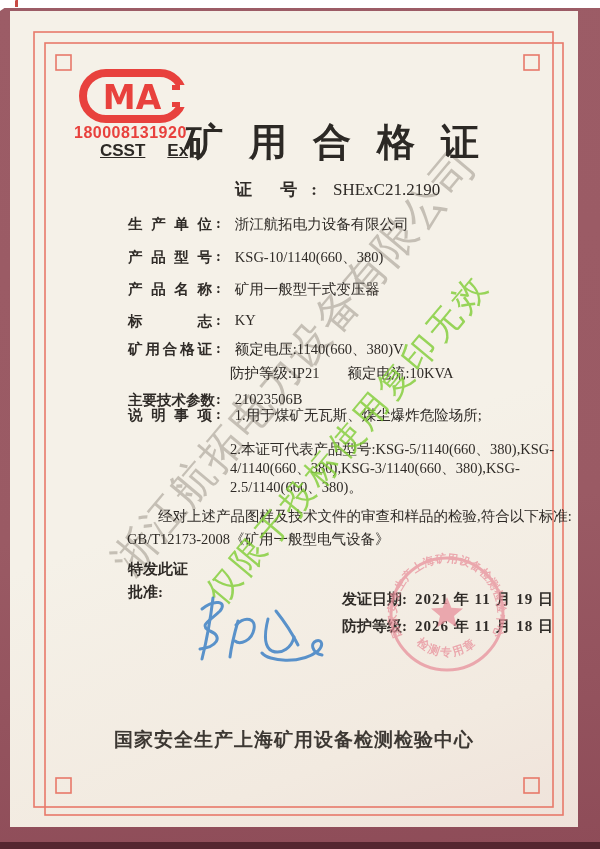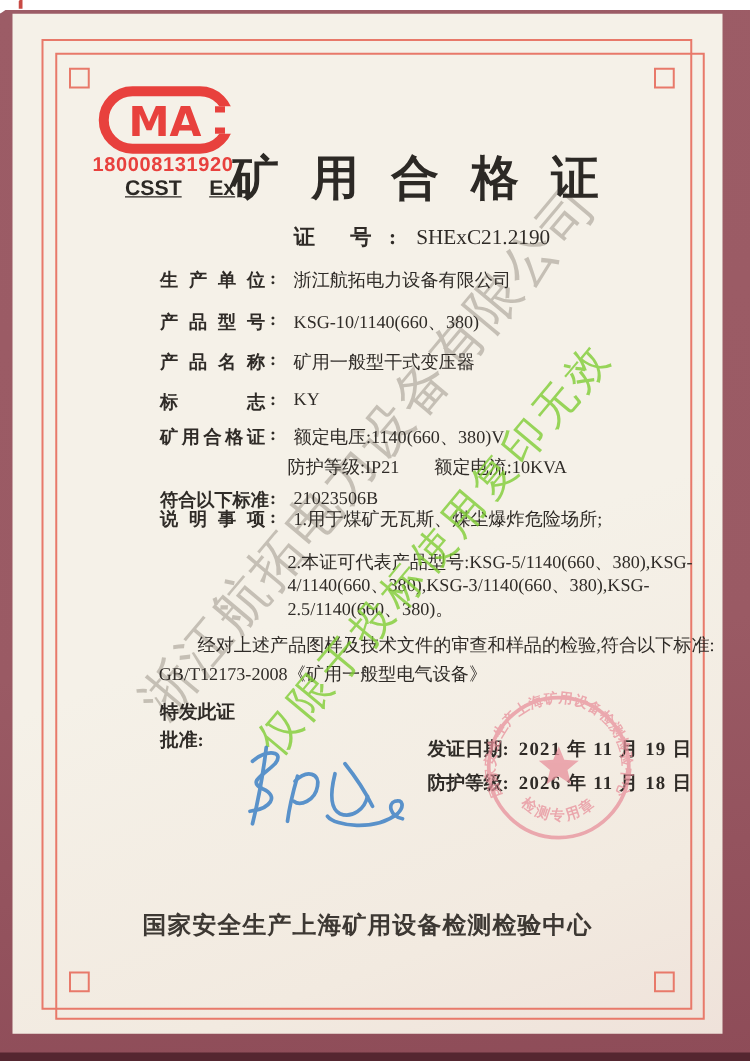--- a/index.html
+++ b/index.html
@@ -134,21 +134,21 @@
   </div>
   <div class="row" style="top:329px">
     <span class="flabel">矿用合格证</span>
     <span class="fcolon">:</span>
     <span class="fvalue">额定电压:1140(660、380)V</span>
   </div>
   <div class="cont" style="top:353px">
     <span>防护等级:IP21</span><span class="gap2"></span><span>额定电流:10KVA</span>
   </div>
   <div class="row" style="top:380px">
-    <span class="flabel">符合以下标准</span>
+    <span class="flabel">主要技术参数</span>
     <span class="fcolon">:</span>
     <span class="fvalue">21023506B</span>
   </div>
   <div class="row" style="top:395px">
     <span class="flabel">说明事项</span>
     <span class="fcolon">:</span>
     <span class="fvalue">1.用于煤矿无瓦斯、煤尘爆炸危险场所;</span>
   </div>
   <div class="cont" style="top:429px">2.本证可代表产品型号:KSG-5/1140(660、380),KSG-</div>
   <div class="cont" style="top:448px">4/1140(660、380),KSG-3/1140(660、380),KSG-</div>

